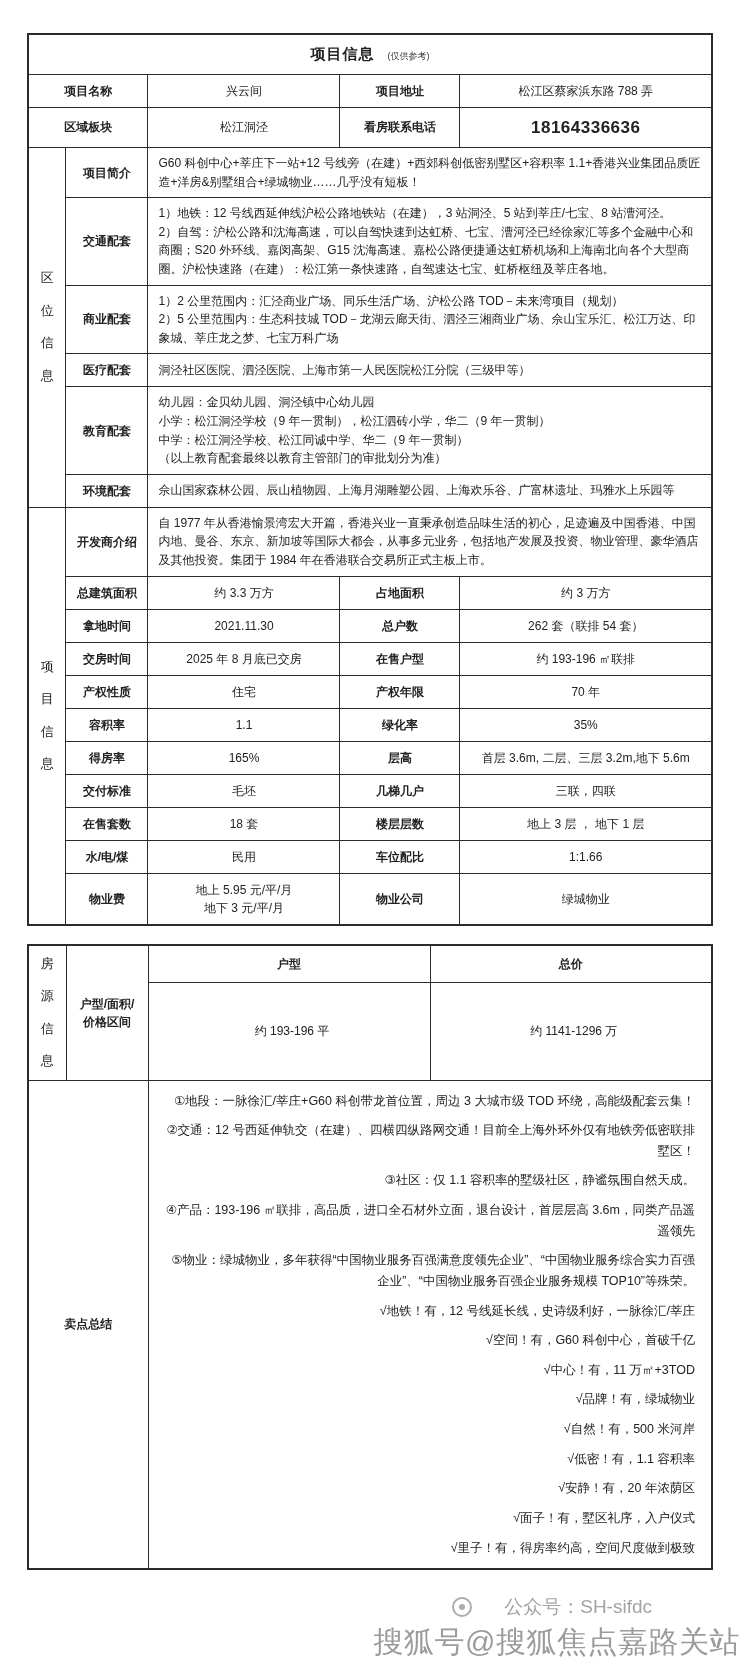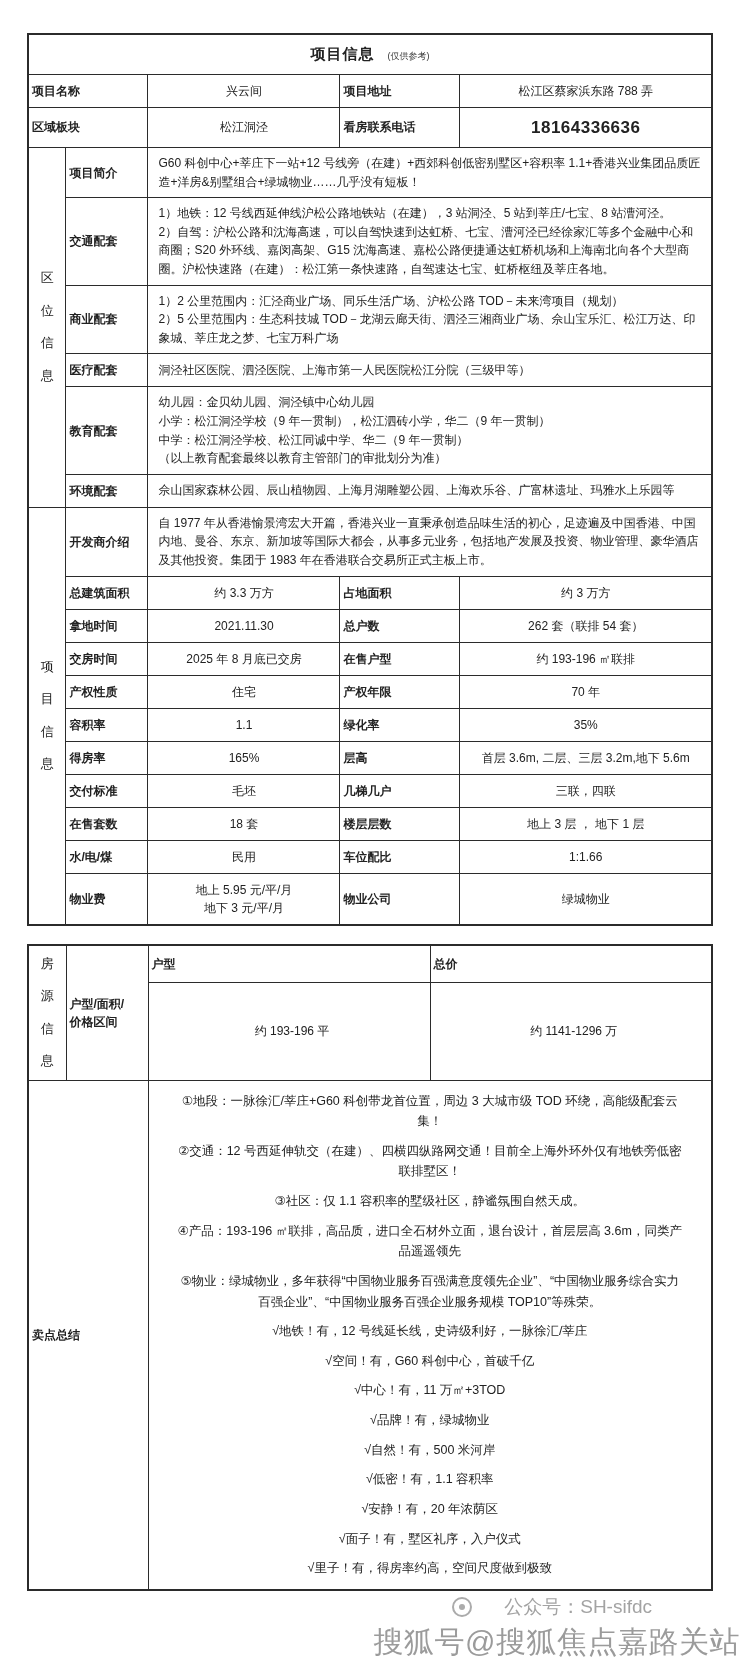--- a/index.html
+++ b/index.html
@@ -30,21 +30,21 @@
   }
   td.title-cell{
     text-align:center;
     padding:8px 4px;
     border-bottom:1px solid #2b2b2b;
   }
   .ttl{font-size:15px;font-weight:bold;letter-spacing:1px;}
   .ttl-note{font-size:9px;color:#333;margin-left:13px;}
   td.lbl{
     font-weight:bold;
-    text-align:left;
+    text-align:center;
     padding:7px 3px;
   }
   td.val{
     text-align:center;
   }
   td.phone{font-size:17px;font-weight:bold;letter-spacing:.5px;}
   td.txt{
     text-align:left;
     padding:6px 10px;
     white-space:pre-wrap;
@@ -57,22 +57,22 @@
     margin:0 auto;
     word-break:break-all;
     line-height:2.5;
     font-weight:normal;
     font-size:13px;
     text-align:center;
   }
   tr.hdr-row td{height:22px;}
   tr.listing-values td{height:80px;padding-left:12px;}
   td.selling{
-    text-align:center;
-    padding:10px 28px;
+    text-align:right;
+    padding:10px 16px;
     white-space:normal;
     font-size:12.5px;
   }
   td.selling p{
     margin:0 0 9px 0;
     line-height:1.65;
     word-break:break-all;
   }
   td.selling p:last-child{margin-bottom:0;}
   
@@ -172,21 +172,21 @@
     <tr>
       <td class="lbl">环境配套</td>
       <td colspan="3" class="txt">佘山国家森林公园、辰山植物园、上海月湖雕塑公园、上海欢乐谷、广富林遗址、玛雅水上乐园等</td>
     </tr>
 
     <tr>
       <td rowspan="11" class="vcell">
         <div class="vtext">项目信息</div>
       </td>
       <td class="lbl">开发商介绍</td>
-      <td colspan="3" class="txt">自 1977 年从香港愉景湾宏大开篇，香港兴业一直秉承创造品味生活的初心，足迹遍及中国香港、中国内地、曼谷、东京、新加坡等国际大都会，从事多元业务，包括地产发展及投资、物业管理、豪华酒店及其他投资。集团于 1983 年在香港联合交易所正式主板上市。</td>
+      <td colspan="3" class="txt">自 1977 年从香港愉景湾宏大开篇，香港兴业一直秉承创造品味生活的初心，足迹遍及中国香港、中国内地、曼谷、东京、新加坡等国际大都会，从事多元业务，包括地产发展及投资、物业管理、豪华酒店及其他投资。集团于 1984 年在香港联合交易所正式主板上市。</td>
     </tr>
     <tr>
       <td class="lbl">总建筑面积</td>
       <td class="val">约 3.3 万方</td>
       <td class="lbl">占地面积</td>
       <td class="val">约 3 万方</td>
     </tr>
     <tr>
       <td class="lbl">拿地时间</td>
       <td class="val">2021.11.30</td>

